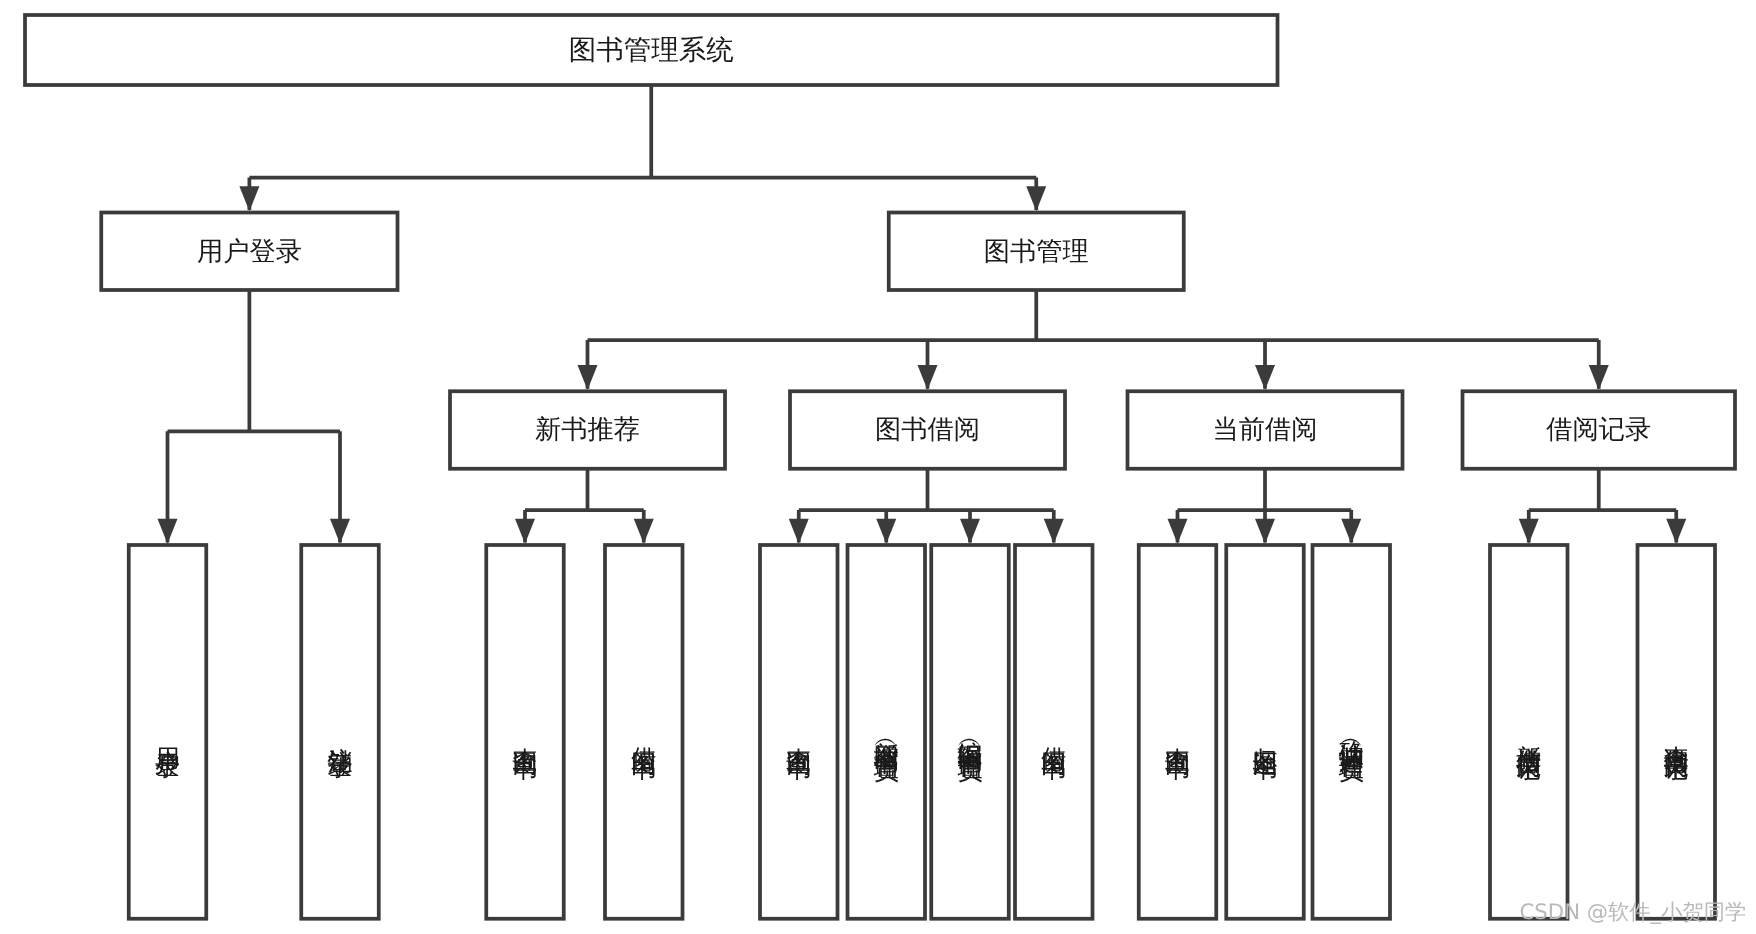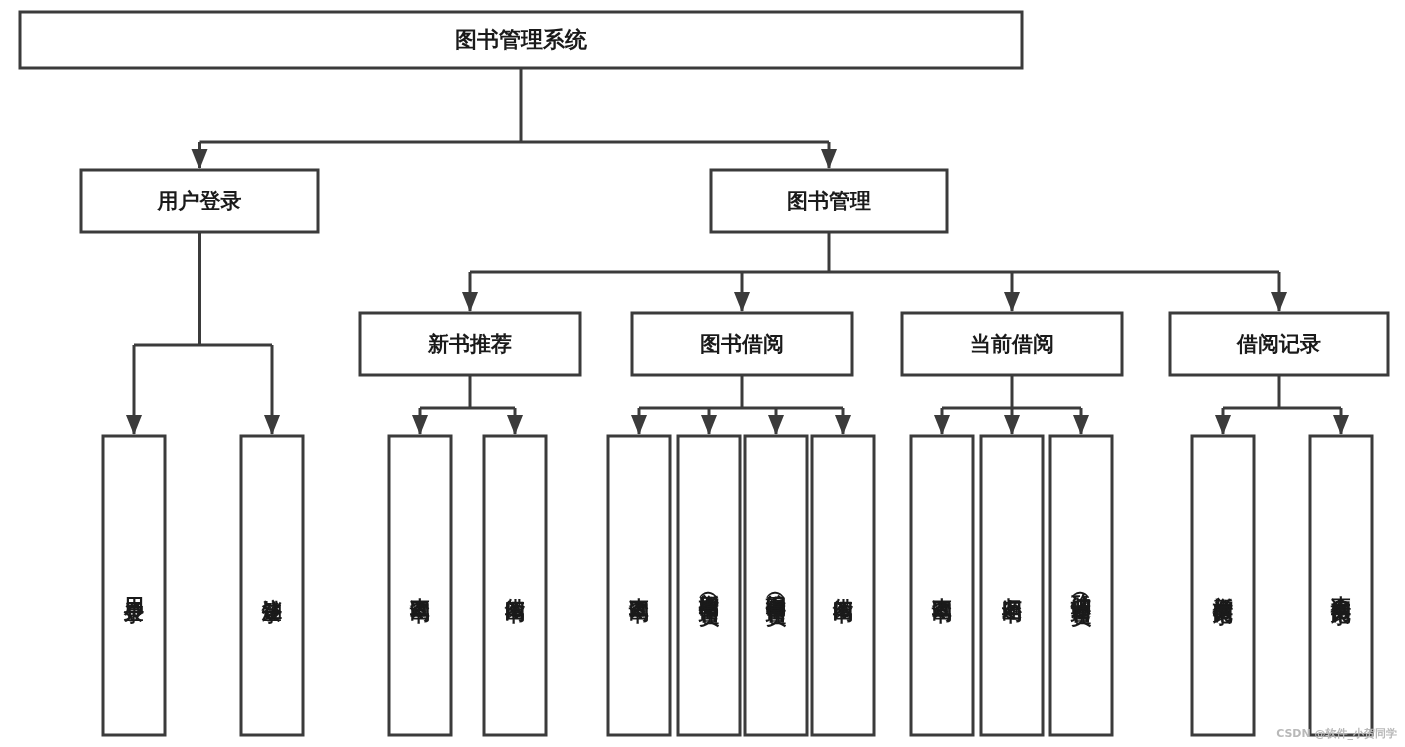--- a/index.html
+++ b/index.html
@@ -11,21 +11,20 @@
     width: 1405px;
     height: 747px;
     font-family: "DejaVu Sans", "Liberation Sans", sans-serif;
     overflow: hidden;
   }
   #diagram-root {
     position: relative;
     width: 1405px;
     height: 747px;
     background: #ffffff;
-    font-weight: bold;
   }
   svg.diagram-canvas {
     position: absolute;
     top: 0;
     left: 0;
     width: 1405px;
     height: 747px;
   }
   .node-box {
     fill: #ffffff;
@@ -69,21 +68,21 @@
     display: flex;
     align-items: flex-start;
     justify-content: center;
     pointer-events: none;
   }
   .watermark {
     position: absolute;
     right: 8px;
     bottom: 6px;
     font-family: "DejaVu Sans", "Liberation Sans", sans-serif;
-    font-size: 11px;
+    font-size: 17px;
     color: #b9b9b9;
     white-space: nowrap;
   }
 </style>
 </head>
 <body>
 
 <div id="diagram-root">
 
   <svg class="diagram-canvas" viewBox="0 0 1405 747">

